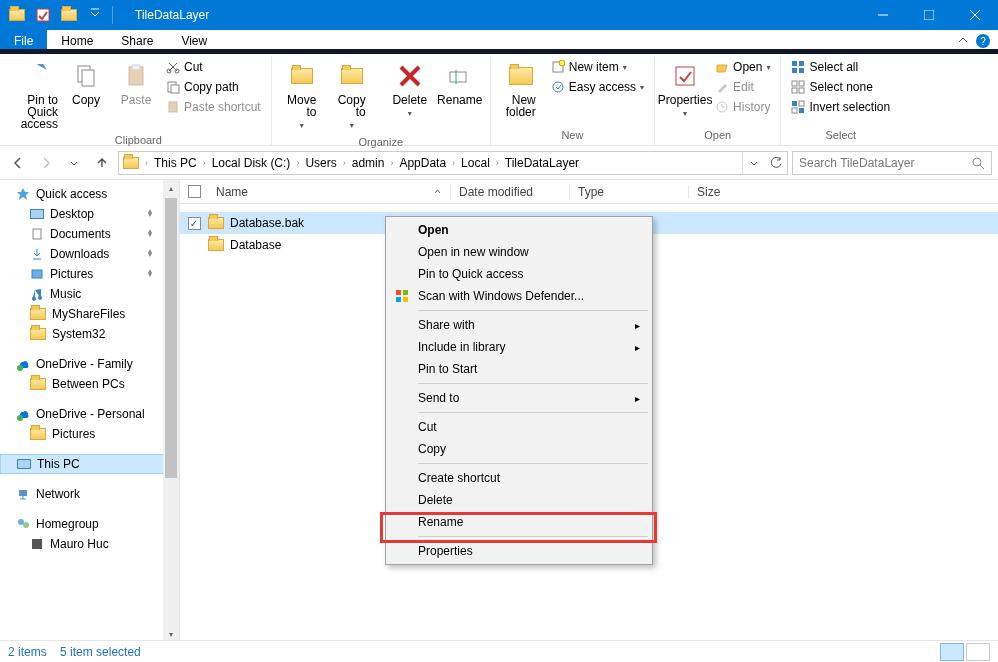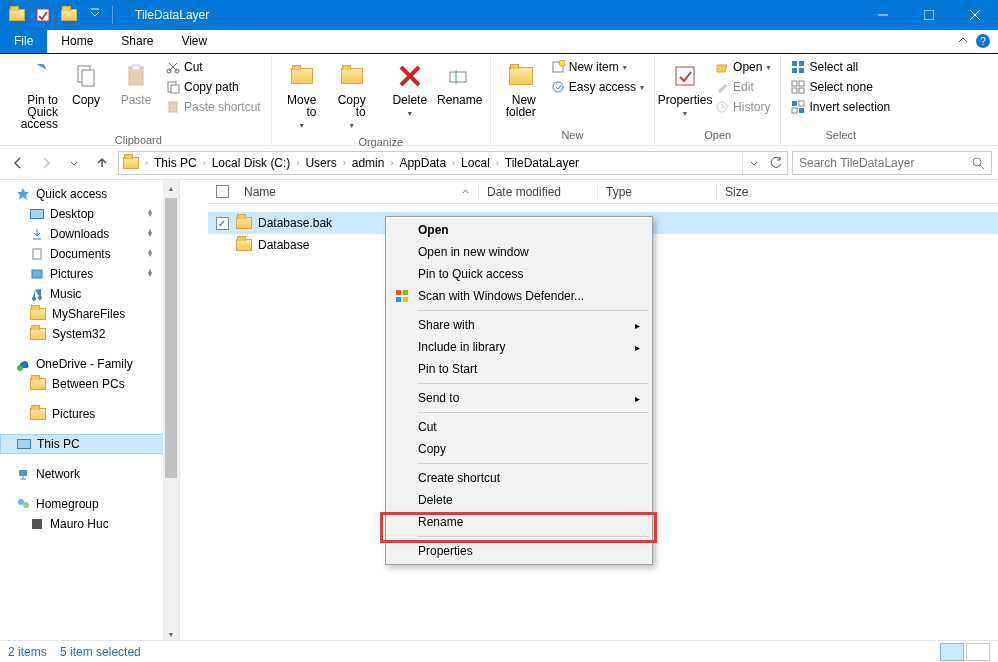--- a/index.html
+++ b/index.html
@@ -5,21 +5,21 @@
 * { margin: 0; padding: 0; box-sizing: border-box; font-family: "Segoe UI", sans-serif; font-size: 12px; }
 body { background: #fff; width: 998px; height: 662px; overflow: hidden; }
 
 .titlebar { background: #0078d7; height: 30px; display: flex; align-items: center; color: #fff; }
 .qat { display: flex; align-items: center; padding-left: 6px; gap: 4px; }
 .qat-btn { width: 22px; height: 22px; display: flex; align-items: center; justify-content: center; }
 .titlebar-text { flex: 1; padding-left: 16px; font-size: 12px; }
 .win-controls { display: flex; }
 .win-btn { width: 46px; height: 30px; display: flex; align-items: center; justify-content: center; color: #fff; }
 
-.tabs { background: #fff; height: 24px; display: flex; border-bottom: 1px solid #0f172a; position: relative; }
+.tabs { background: #fff; height: 24px; display: flex; border-bottom: 5px solid #0f172a; position: relative; }
 .tab { padding: 4px 14px; font-size: 12px; position: relative; }
 .tab.file { background: #0078d7; color: #fff; }
 .tab.active { }
 .help { position: absolute; right: 8px; top: 4px; display: flex; gap: 8px; align-items: center; }
 .help-icon { width: 14px; height: 14px; border-radius: 50%; background: #0078d7; color: #fff; font-size: 10px; display: flex; align-items: center; justify-content: center; }
 
 .ribbon { height: 92px; background: #fff; border-bottom: 1px solid #e5e5e5; display: flex; padding: 2px 6px 0 6px; }
 .group { display: flex; flex-direction: column; align-items: center; border-right: 1px solid #e8e8e8; padding: 0 6px; }
 .group-content { flex: 1; display: flex; align-items: flex-start; gap: 2px; padding-top: 2px; }
 .group-label { font-size: 11px; color: #666; padding: 2px 0 4px; }
@@ -33,21 +33,21 @@
 .navbar { height: 34px; border-bottom: 1px solid #e5e5e5; display: flex; align-items: center; padding: 0 6px; gap: 4px; }
 .nav-btn { width: 24px; height: 24px; display: flex; align-items: center; justify-content: center; color: #666; }
 .nav-btn.disabled { opacity: .35; }
 .addr { flex: 1; display: flex; align-items: center; border: 1px solid #ccc; height: 24px; padding-left: 4px; gap: 2px; }
 .addr .seg { display: flex; align-items: center; font-size: 12px; }
 .addr .chev { padding: 0 4px; color: #888; font-size: 9px; }
 .addr-actions { display: flex; align-items: center; border-left: 1px solid #ddd; }
 .addr-act { width: 22px; display: flex; align-items: center; justify-content: center; color: #555; height: 22px; }
 .search { width: 200px; border: 1px solid #ccc; height: 24px; display: flex; align-items: center; padding: 0 6px; color: #777; justify-content: space-between; }
 
-.body { display: flex; height: 462px; gap: 28px; }
+.body { display: flex; height: 462px; }
 .sidebar { width: 180px; border-right: 1px solid #e5e5e5; overflow: hidden; padding-top: 4px; position: relative; }
 .scrollbar { position: absolute; right: 0; top: 0; width: 16px; height: 100%; background: #f0f0f0; }
 .scroll-thumb { position: absolute; right: 2px; width: 12px; background: #c2c2c2; height: 280px; top: 18px; }
 .scroll-arrow { position: absolute; width: 16px; height: 16px; background: #f0f0f0; display: flex; align-items: center; justify-content: center; font-size: 8px; color: #666; }
 .scroll-arrow.up { top: 0; }
 .scroll-arrow.down { bottom: 0; }
 .side-item { display: flex; align-items: center; gap: 6px; padding: 3px 4px 3px 30px; font-size: 12px; white-space: nowrap; }
 .side-item.root { padding-left: 16px; }
 .side-item.sel { background: #cce8ff; border: 1px solid #99d1ff; padding-top: 2px; padding-bottom: 2px; }
 .side-group-gap { height: 10px; }
@@ -423,39 +423,39 @@
       </div>
     <div class="side-item">
         <span class="ic-monitor"></span>
         <span>Desktop</span>
         <span style="margin-left:auto;margin-right:20px"><svg width="10" height="10">
             <path d="M5 1 L7 5 L5 9 L3 5 Z" fill="#888"></path>
           </svg></span>
       </div>
     <div class="side-item">
         <svg width="14" height="14">
+          <rect x="3" y="2" width="8" height="10" fill="#fff" stroke="#888"></rect>
+        </svg>
+        <span>Documents</span>
+        <span style="margin-left:auto;margin-right:20px"><svg width="10" height="10">
+            <path d="M5 1 L7 5 L5 9 L3 5 Z" fill="#888"></path>
+          </svg></span>
+      </div>
+    <div class="side-item">
+        <svg width="14" height="14">
           <path d="M7 2 V8 M4 6 L7 9 L10 6" stroke="#3a83c4" fill="none"></path>
           <line x1="3" y1="12" x2="11" y2="12" stroke="#3a83c4"></line>
         </svg>
         <span>Downloads</span>
         <span style="margin-left:auto;margin-right:20px"><svg width="10" height="10">
             <path d="M5 1 L7 5 L5 9 L3 5 Z" fill="#888"></path>
           </svg></span>
       </div>
     <div class="side-item">
         <svg width="14" height="14">
-          <rect x="3" y="2" width="8" height="10" fill="#fff" stroke="#888"></rect>
-        </svg>
-        <span>Documents</span>
-        <span style="margin-left:auto;margin-right:20px"><svg width="10" height="10">
-            <path d="M5 1 L7 5 L5 9 L3 5 Z" fill="#888"></path>
-          </svg></span>
-      </div>
-    <div class="side-item">
-        <svg width="14" height="14">
           <rect x="2" y="3" width="10" height="8" fill="#6ab0e0" stroke="#3a83c4"></rect>
         </svg>
         <span>Pictures</span>
         <span style="margin-left:auto;margin-right:20px"><svg width="10" height="10">
             <path d="M5 1 L7 5 L5 9 L3 5 Z" fill="#888"></path>
           </svg></span>
       </div>
     <div class="side-item">
         <svg width="14" height="14">
           <path d="M5 3 V10 A2 2 0 1 1 3 10 M5 3 L11 2 V9 A2 2 0 1 1 9 9" fill="#3a83c4"></path>
@@ -476,20 +476,27 @@
           <path d="M4 9 A3 3 0 0 1 7 5 A3 3 0 0 1 12 8 A2 2 0 0 1 11 11 H5 A2 2 0 0 1 4 9" fill="#0078d7"></path>
           <circle cx="4" cy="11" r="3" fill="#4caf50"></circle>
         </svg>
         <span>OneDrive - Family</span>
       </div>
     <div class="side-item">
         <span class="ic-folder"></span>
         <span>Between PCs</span>
       </div>
     <div class="side-group-gap"></div>
+    <div class="side-item root">
+        <svg width="14" height="14">
+          <path d="M4 9 A3 3 0 0 1 7 5 A3 3 0 0 1 12 8 A2 2 0 0 1 11 11 H5 A2 2 0 0 1 4 9" fill="#0078d7"></path>
+          <circle cx="4" cy="11" r="3" fill="#4caf50"></circle>
+        </svg>
+        <span>OneDrive - Personal</span>
+      </div>
     <div class="side-item">
         <span class="ic-folder"></span>
         <span>Pictures</span>
       </div>
     <div class="side-group-gap"></div>
     <div class="side-item root sel">
         <span class="ic-monitor"></span>
         <span>This PC</span>
       </div>
     <div class="side-group-gap"></div>

